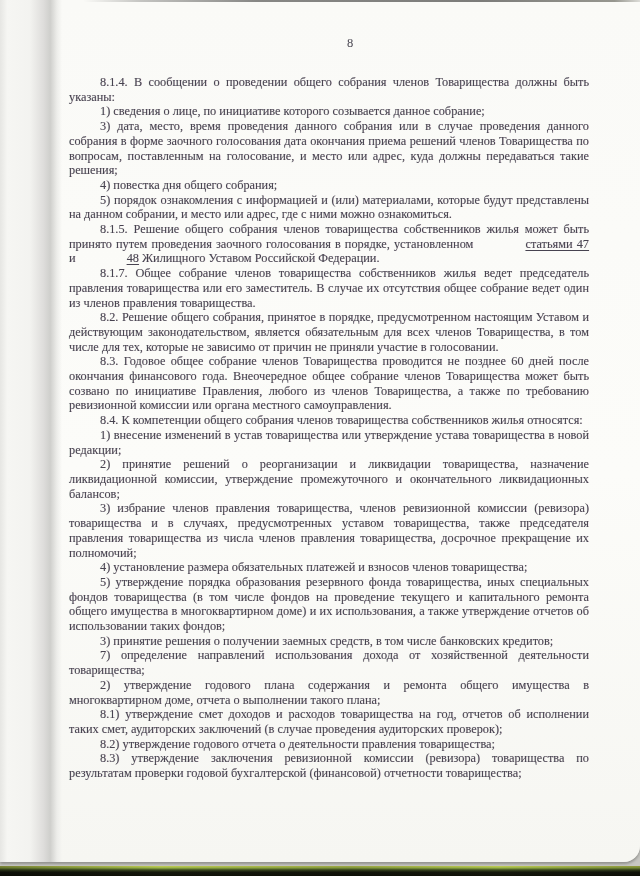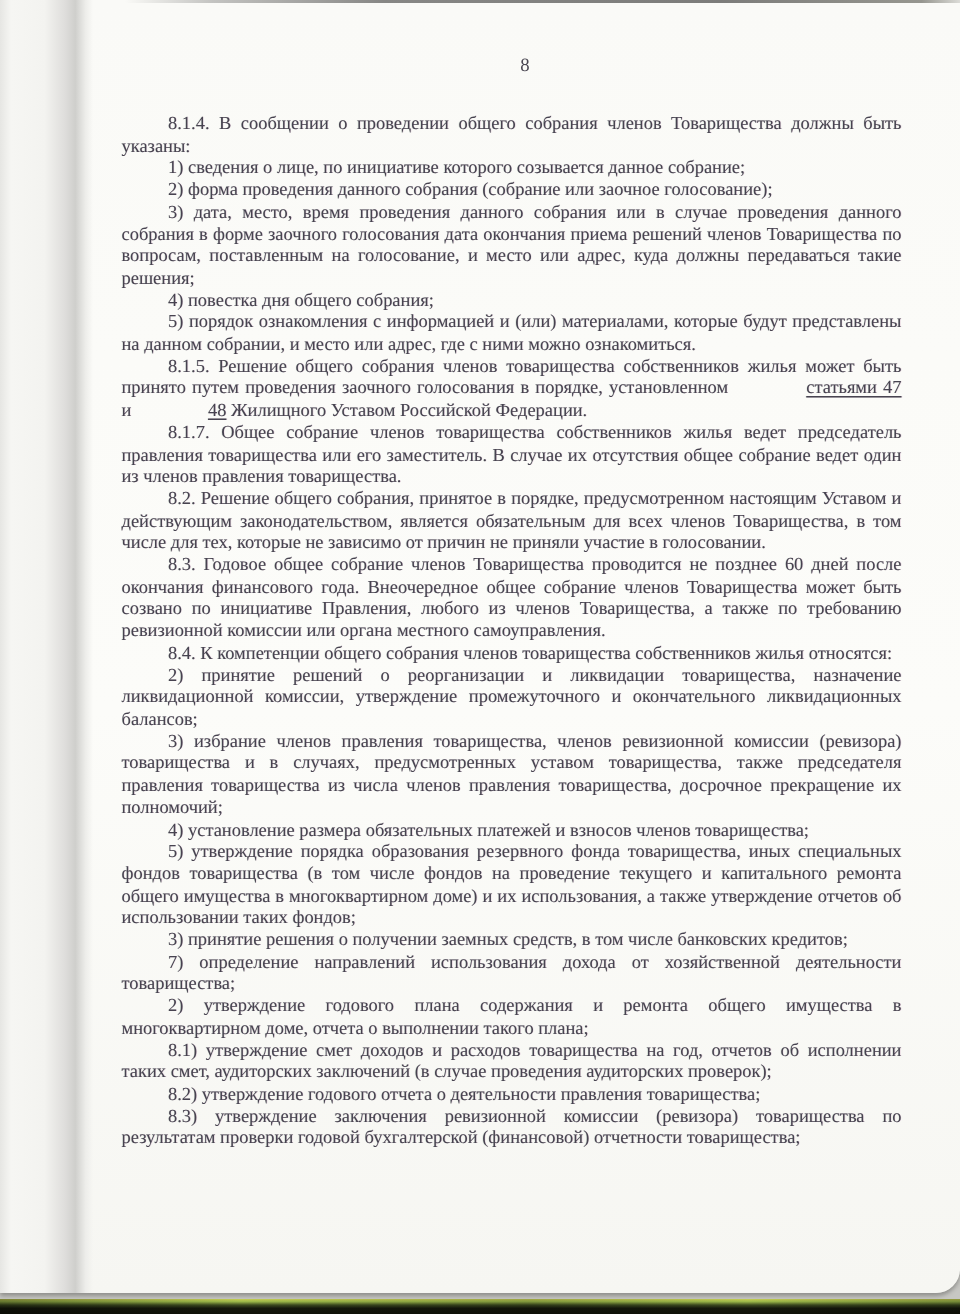--- a/index.html
+++ b/index.html
@@ -40,21 +40,21 @@
   .page-number {
     position: absolute;
     top: 36px; left: 81px; width: 520px;
     text-align: center;
     text-indent: 18px;
     font-size: 12.5px;
     color: #4a4752;
   }
   .content {
     position: absolute;
-    top: 75px; left: 81px; width: 520px;
+    top: 75px; left: 69px; width: 520px;
     font-size: 12.3px;
     line-height: 14.7px;
     color: #474350;
     text-align: justify;
     text-shadow: 0.4px 0 rgba(150,60,130,0.18), -0.4px 0 rgba(60,130,80,0.15);
   }
   .para { margin: 0; text-indent: 31px; }
   .u { text-decoration: underline; text-underline-offset: 2px; margin-left: 48px; }
   .bottom-band {
     position: absolute;
@@ -70,29 +70,29 @@
 <body>
 
 <div class="scan">
   <div class="page">
     <div class="left-edge"></div>
     <div class="top-line"></div>
     <div class="page-number">8</div>
     <div class="content" id="paragraphs">
         <p class="para"><span>8.1.4. В  сообщении о проведении общего собрания членов Товарищества должны быть указаны:</span></p>
         <p class="para"><span>1) сведения о лице, по инициативе которого созывается данное собрание;</span></p>
-        <p class="para"><span>2) форма проведения данного собрания (собрание или заочное голосование);</span></p>
         <p class="para"><span>3) дата, место, время проведения данного собрания или в случае проведения данного собрания в форме заочного голосования дата окончания приема решений членов Товарищества по вопросам, поставленным на голосование, и место или адрес, куда должны передаваться такие решения;</span></p>
         <p class="para"><span>4) повестка дня общего собрания;</span></p>
         <p class="para"><span>5) порядок ознакомления с информацией и (или) материалами, которые будут представлены на данном собрании, и место или адрес, где с ними можно ознакомиться.</span></p>
         <p class="para"><span>8.1.5. Решение общего собрания членов товарищества собственников жилья может быть принято путем проведения заочного голосования в порядке, установленном </span><span class="u">статьями 47</span><span> и </span><span class="u">48</span><span> Жилищного Уставом Российской Федерации.</span></p>
         <p class="para"><span>8.1.7. Общее собрание членов товарищества собственников жилья ведет председатель правления товарищества или его заместитель. В случае их отсутствия общее собрание ведет один из членов правления товарищества.</span></p>
         <p class="para"><span>8.2. Решение общего собрания, принятое в порядке, предусмотренном настоящим Уставом и действующим законодательством, является обязательным для всех членов Товарищества, в том числе для тех, которые не зависимо от причин не приняли участие в голосовании.</span></p>
         <p class="para"><span>8.3. Годовое общее собрание членов Товарищества проводится не позднее 60 дней после окончания финансового года. Внеочередное общее собрание членов Товарищества может быть созвано по инициативе Правления, любого из членов Товарищества, а также по требованию ревизионной комиссии или органа местного самоуправления.</span></p>
         <p class="para"><span>8.4. К компетенции общего собрания членов товарищества собственников жилья относятся:</span></p>
+        <p class="para"><span>1) внесение изменений в устав товарищества или утверждение устава товарищества в новой редакции;</span></p>
         <p class="para"><span>2) принятие решений о реорганизации и ликвидации товарищества, назначение ликвидационной комиссии, утверждение промежуточного и окончательного ликвидационных балансов;</span></p>
         <p class="para"><span>3) избрание членов правления товарищества, членов ревизионной комиссии (ревизора) товарищества и в случаях, предусмотренных уставом товарищества, также председателя правления товарищества из числа членов правления товарищества, досрочное прекращение их полномочий;</span></p>
         <p class="para"><span>4) установление размера обязательных платежей и взносов членов товарищества;</span></p>
         <p class="para"><span>5) утверждение порядка образования резервного фонда товарищества, иных специальных фондов товарищества (в том числе фондов на проведение текущего и капитального ремонта общего имущества в многоквартирном доме) и их использования, а также утверждение отчетов об использовании таких фондов;</span></p>
         <p class="para"><span>3) принятие решения о получении заемных средств, в том числе банковских кредитов;</span></p>
         <p class="para"><span>7) определение направлений использования дохода от хозяйственной деятельности товарищества;</span></p>
         <p class="para"><span>2) утверждение годового плана содержания и ремонта общего имущества в многоквартирном доме, отчета о выполнении такого плана;</span></p>
         <p class="para"><span>8.1) утверждение смет доходов и расходов товарищества на год, отчетов об исполнении таких смет, аудиторских заключений (в случае проведения аудиторских проверок);</span></p>
         <p class="para"><span>8.2) утверждение годового отчета о деятельности правления товарищества;</span></p>
         <p class="para"><span>8.3) утверждение заключения ревизионной комиссии (ревизора) товарищества по результатам проверки годовой бухгалтерской (финансовой) отчетности товарищества;</span></p>

